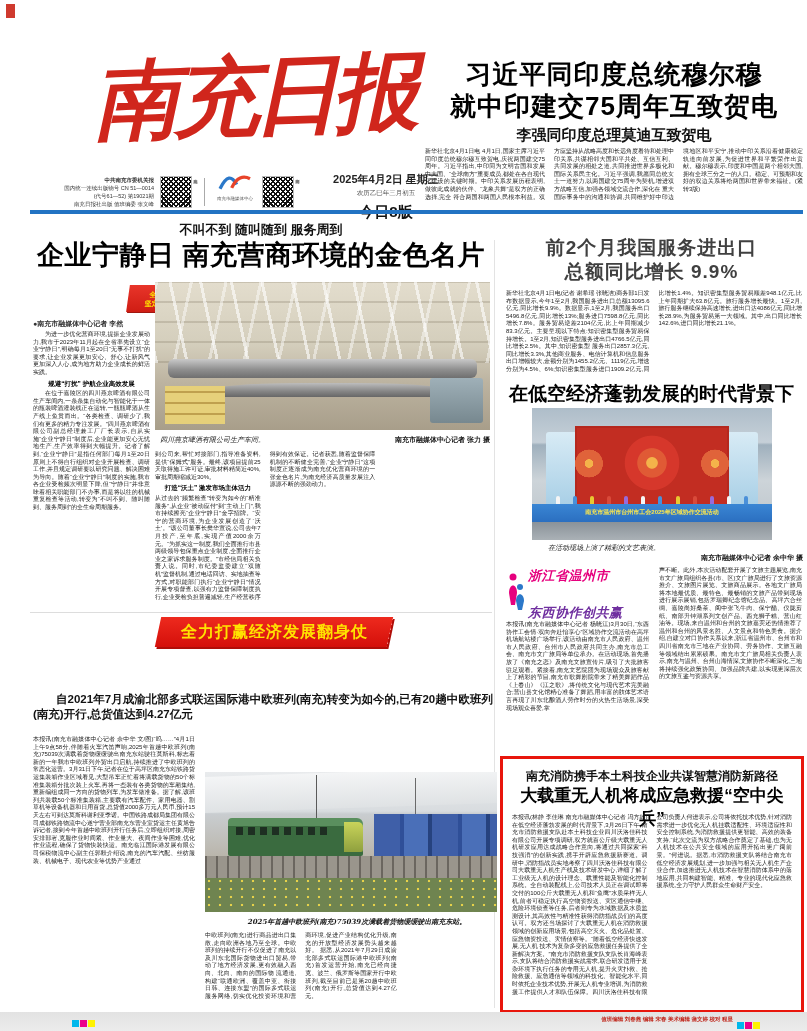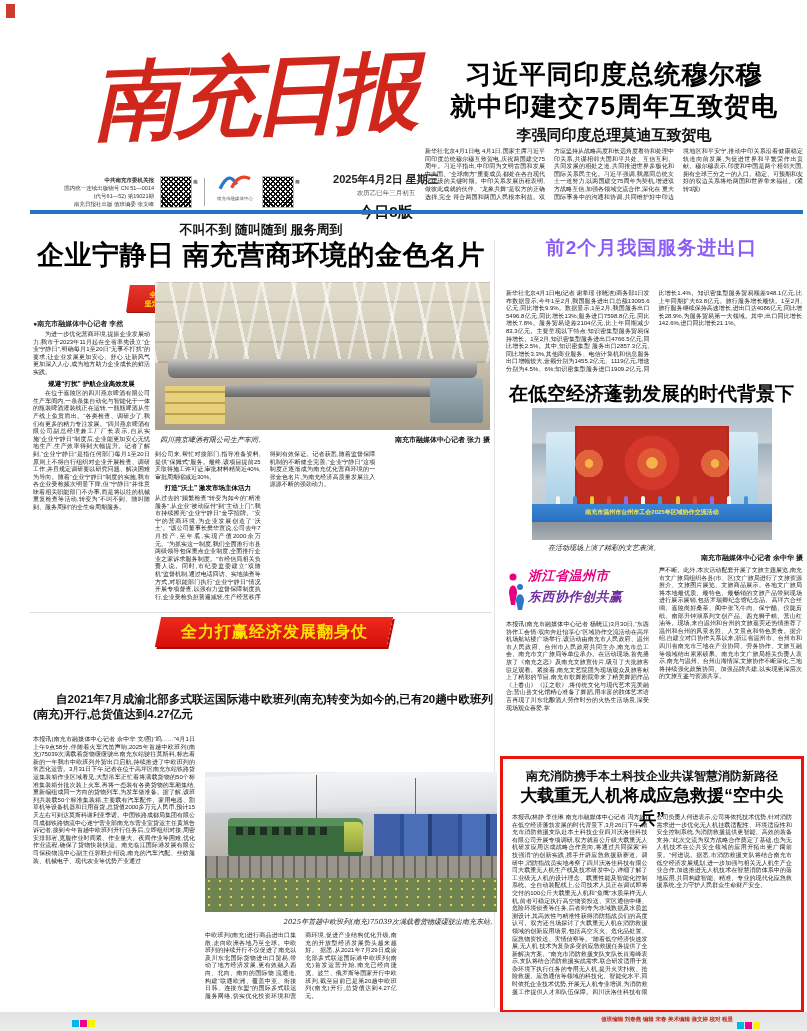--- a/index.html
+++ b/index.html
@@ -66,24 +66,24 @@
   .photo-train{left:205px;top:772px;width:292px;height:140px;background:linear-gradient(180deg,#e9ebed 0%,#d8dcdf 28%,#c9cdd0 30%,#b9b4a9 62%,#8f9a6e 78%,#74894f 100%);overflow:hidden;}
   .pt-canopy{position:absolute;left:-5%;top:0;width:110%;height:26%;background:linear-gradient(180deg,#f4f5f6,#dfe2e4);transform:skewY(-2deg);}
   .pt-pole1{position:absolute;left:38%;top:2%;width:1.5px;height:60%;background:#5a5a5a;}
   .pt-pole2{position:absolute;left:72%;top:4%;width:1px;height:50%;background:#6a6a6a;}
   .pt-train{position:absolute;left:8%;top:33%;width:46%;height:27%;background:linear-gradient(180deg,#5a8f5e 0 22%,#3a6b3f 22% 100%);border-radius:4px 6px 2px 2px;}
   .pt-train:after{content:"";position:absolute;right:0;top:10%;width:14%;height:80%;background:linear-gradient(180deg,#c9d45a,#8fa03e);border-radius:0 5px 2px 0;}
   .pt-train:before{content:"";position:absolute;left:6%;top:22%;width:70%;height:22%;background:repeating-linear-gradient(90deg,#1e2f22 0 7px,transparent 7px 12px);}
   .pt-cont{position:absolute;left:58%;top:30%;width:42%;height:30%;background:repeating-linear-gradient(90deg,#3f5fa8 0 26px,#2f4f98 26px 30px,#4a6fb8 30px 54px,#26427e 54px 58px);}
   .pt-track{position:absolute;left:0;top:60%;width:100%;height:16%;background:#9a958c;background-image:repeating-linear-gradient(90deg,rgba(60,55,50,.5) 0 2px,transparent 2px 11px);}
   .pt-grass{position:absolute;left:0;top:76%;width:100%;height:24%;background:#6f8450;background-image:radial-gradient(circle at 4px 3px,#e6d24a 1.1px,transparent 1.6px);background-size:11px 8px;}
-  .tn-cap{left:205px;top:917px;width:292px;text-align:right;font-size:7px;}
+  .tn-cap{left:211px;top:917px;width:292px;text-align:center;font-size:7px;font-weight:bold;}
   .tn-lower{left:205px;top:932px;width:292px;height:74px;}
   
-  .sv-h{left:500px;top:236px;width:303px;text-align:center;font-weight:900;font-size:19px;line-height:24px;color:#8b5cf6;letter-spacing:1px;}
+  .sv-h{left:500px;top:236px;width:303px;text-align:center;font-weight:900;font-size:19px;line-height:24px;color:#404040;letter-spacing:1px;}
   .sv-body{left:506px;top:290px;width:296px;height:84px;}
   .wz-head{left:500px;top:381px;width:303px;text-align:center;font-weight:900;font-size:19px;color:#000;}
   .photo-stage{left:532px;top:408px;width:240px;height:132px;background:linear-gradient(180deg,#aebdc9 0%,#c6d0d8 26%,#9fb0bd 28%,#cdd4d9 55%,#b9c2c8 100%);overflow:hidden;}
   .ps-backdrop{position:absolute;left:18%;top:14%;width:64%;height:62%;background:radial-gradient(circle at 50% 45%,#f4b34a 0 6%,#e05a35 7% 16%,#d6372b 17% 30%,#c22d22 31% 100%);box-shadow:inset 0 0 0 2px #b5281e;}
   .ps-backdrop:before{content:"";position:absolute;left:-8%;top:18%;width:34%;height:55%;border-radius:50%;background:radial-gradient(circle,#f4b34a 0 12%,#e0633a 13% 40%,transparent 41%);}
   .ps-backdrop:after{content:"";position:absolute;right:-8%;top:18%;width:34%;height:55%;border-radius:50%;background:radial-gradient(circle,#f4b34a 0 12%,#e0633a 13% 40%,transparent 41%);}
   .ps-pillar-l{position:absolute;left:6%;top:18%;width:13%;height:56%;background:linear-gradient(180deg,#d8ebf5,#a8cfe6);border-radius:3px;}
   .ps-pillar-r{position:absolute;right:6%;top:18%;width:13%;height:56%;background:linear-gradient(180deg,#d8ebf5,#a8cfe6);border-radius:3px;}
   .ps-dancers{position:absolute;left:10%;top:62%;width:80%;height:12%;display:flex;justify-content:space-between;align-items:flex-end;}
   .ps-dancers span{width:4px;height:10px;border-radius:2px 2px 0 0;}
@@ -95,21 +95,21 @@
   .ps-banner{position:absolute;left:0;bottom:14%;width:100%;height:13%;background:linear-gradient(180deg,#3a86d4,#2b6fc0);display:flex;align-items:center;justify-content:center;}
   .ps-banner span{font-size:6px;font-weight:bold;color:#ffe84a;white-space:nowrap;}
   .ps-floor{position:absolute;left:0;bottom:0;width:100%;height:14%;background:linear-gradient(180deg,#8a9299,#aab1b6);}
   .wz-cap{left:548px;top:543px;width:220px;font-size:7px;}
   .wz-credit{left:600px;top:553px;width:203px;text-align:right;font-size:7px;font-weight:bold;}
   
   .xz-left{left:506px;top:567px;width:143px;height:190px;}
   .xz-right{left:659px;top:567px;width:143px;height:190px;}
   .xz-logo{margin-bottom:4px;height:50px;position:relative;padding-left:22px;}
   .xz-logo .l1{font-size:13px;font-weight:900;font-style:italic;color:#e6007e;letter-spacing:0.5px;}
-  .xz-logo .l2{font-size:13px;font-weight:900;font-style:italic;color:#7030a0;letter-spacing:0.5px;margin-top:3px;}
+  .xz-logo .l2{font-size:13px;font-weight:900;font-style:italic;color:#7030a0;letter-spacing:0.5px;margin-top:19px;}
   .xz-fig{position:absolute;left:0;top:4px;}
   
   .redbox{left:500px;top:756px;width:298px;height:251px;border:3px solid #e8160c;background:#fff;}
   .rb-kicker{left:508px;top:768px;width:288px;text-align:center;font-weight:bold;font-size:12px;color:#111;}
   .rb-head{left:508px;top:784px;width:288px;text-align:center;font-weight:900;font-size:17px;color:#000;}
   .rb-body{left:512px;top:814px;width:280px;height:186px;}
   
   .footer-bar{left:0;top:1012px;width:807px;height:19px;background:linear-gradient(180deg,#e2e2e2,#ececec);}
   .fsq{width:7px;height:7px;display:inline-block;margin-right:1px;}
   .fsq-c{background:#00b7eb;}.fsq-m{background:#ec008c;}.fsq-y{background:#fff200;}
@@ -215,20 +215,21 @@
   </div>
   <div class="abs tn-cap serif-i">2025年首趟中欧班列(南充)75039次满载着货物缓缓驶出南充东站。</div>
 
   <div class="abs tn-lower t6 cols3">
     <span>中欧班列(南充)进行商品进出口集散,走向欧洲各地乃至全球。中欧班列的持续开行不仅促进了南充以及川东北国际货物进出口贸易,带动了地方经济发展,更有效融入西向、北向、南向的国际物</span>
     <span>流通道,构建“联通欧洲、覆盖中亚、衔接日韩、连接东盟”的国际多式联运服务网络,切实优化投资环境和营商环境,促进产业结构优化升级,南充的开放型经济发展势头越来越好。</span>
     <span>据悉,从2021年7月29日成渝北部多式联运国际港中欧班列(南充)首发运营开始,南充已经向捷克、波兰、俄罗斯等国家开行中欧班列,截至目前已是第20趟中欧班列(南充)开行,总货值达到4.27亿元。</span>
   </div>
 
   <div class="abs sv-h" style="top:236px">前2个月我国服务进出口</div>
+  <div class="abs sv-h" style="top:260px">总额同比增长 9.9%</div>
   <div class="abs sv-body t6 cols2">
     <span>新华社北京4月1日电(记者 谢希瑶 张晓洁)商务部1日发布数据显示,今年1至2月,我国服务进出口总额13095.6亿元,同比增长9.9%。数据显示,1至2月,我国服务出口5496.8亿元,同比增长13%;服务进口7598.8亿元,同比增长7.8%。服务贸易逆差2104亿元,比上年同期减少83.3亿元。主要呈现以下特点:知识密集型服务贸易保持增长。1至2月,知识密集型服务进出口4766.5亿元,同比增长2.5%。其中,知识密集型</span>
     <span>服务出口2857.3亿元,同比增长3.3%,其他商业服务、电信计算机和信息服务出口增幅较大,金额分别为1455.2亿元、1119亿元,增速分别为4.5%、6%;知识密集型服务进口1909.2亿元,同比增长1.4%。知识密集型服务贸易顺差948.1亿元,比上年同期扩大63.8亿元。旅行服务增长最快。1至2月,旅行服务继续保持高速增长,进出口达4086亿元,同比增长28.9%,为服务贸易第一大领域。其中,出口同比增长142.6%,进口同比增长21.1%。</span>
   </div>
 
   <div class="abs wz-head">在低空经济蓬勃发展的时代背景下</div>
   <div class="abs photo-stage">
     <div class="ps-pillar-l"></div>
     <div class="ps-pillar-r"></div>
     <div class="ps-backdrop"></div>

